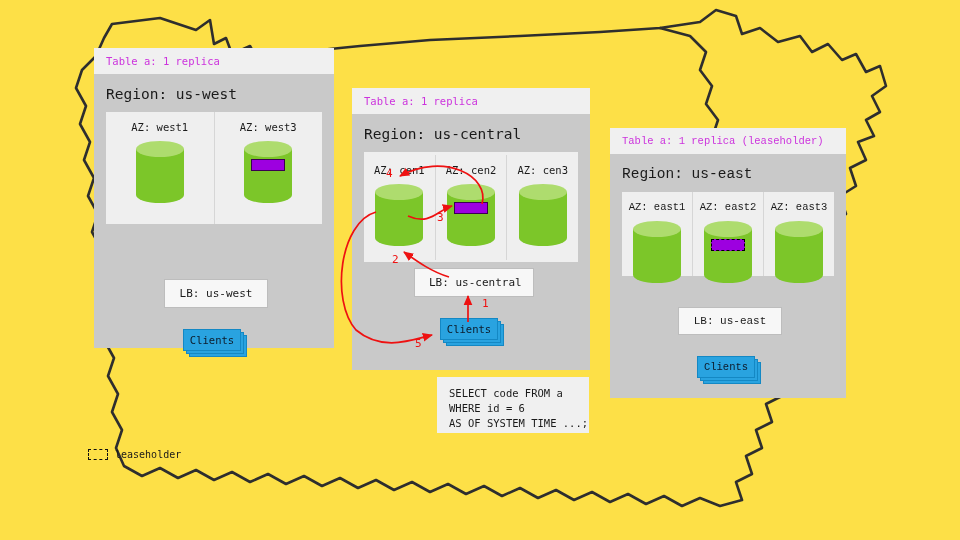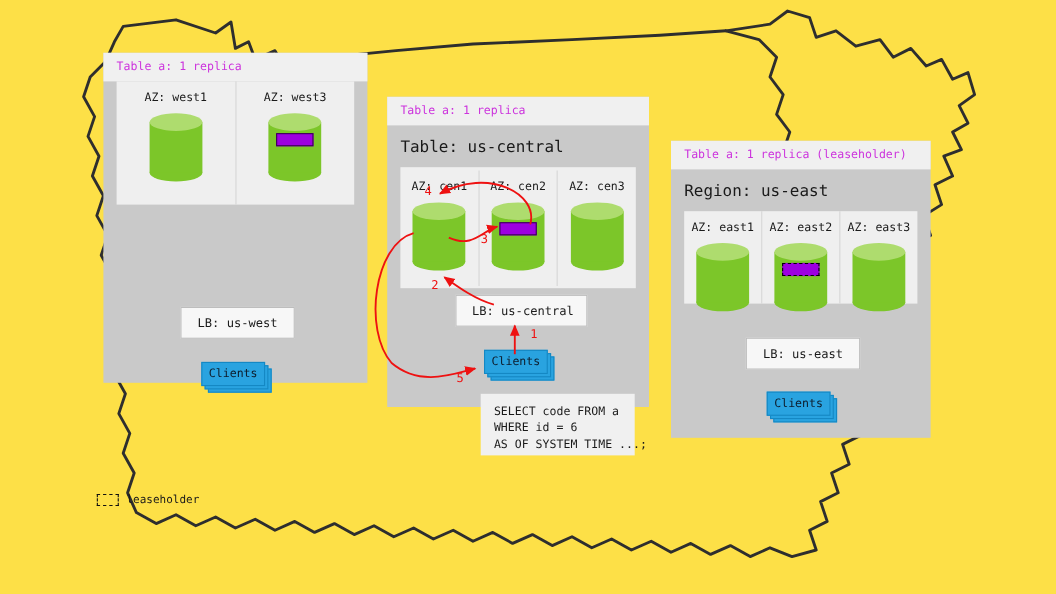--- a/index.html
+++ b/index.html
@@ -202,20 +202,21 @@
              L114,358 L104,340 L110,322 L100,304 L106,286 L96,268
              L102,250 L92,232 L98,214 L88,196 L94,178 L84,160
              L90,142 L80,124 L86,106 L76,88 L82,70 L96,56 L104,38 Z" fill="none" stroke="#2e2e2e" stroke-width="2.6" stroke-linejoin="round" stroke-linecap="round"></path>
     <path d="M660,28 L690,36 L706,52 L700,70 L712,86 L706,104
              L718,120 L712,138 L724,154 L718,172 L730,188 L724,206
              L736,222 L730,240 L742,256 L736,274 L748,290" fill="none" stroke="#2e2e2e" stroke-width="2.6" stroke-linejoin="round" stroke-linecap="round"></path>
   </svg>
 
   <div class="region" style="left:94px; top:48px; width:240px; height:300px;">
     <div class="region-header">Table a: 1 replica</div>
+    <div class="region-title">Region: us-west</div>
     <div class="az-strip" style="height:112px;">
       <div class="az">
         <div class="az-label">AZ: west1</div>
         <div class="cyl">
           <div class="cyl-bottom"></div>
           <div class="cyl-body"></div>
           <div class="cyl-top"></div>
         </div>
       </div>
       <div class="az">
@@ -231,21 +232,21 @@
     <div class="lb" style="left:70px; top:231px; width:104px;">LB: us-west</div>
     <div class="clients" style="left:89px; top:281px;">
       <div class="card c3"></div>
       <div class="card c2"></div>
       <div class="card c1">Clients</div>
     </div>
   </div>
 
   <div class="region" style="left:352px; top:88px; width:238px; height:282px;">
     <div class="region-header">Table a: 1 replica</div>
-    <div class="region-title">Table: us-central</div>
+    <div class="region-title">Region: us-central</div>
     <div class="az-strip" style="height:110px;align-items:center;">
       <div class="az">
         <div class="az-label">AZ: cen1</div>
         <div class="cyl">
           <div class="cyl-bottom"></div>
           <div class="cyl-body"></div>
           <div class="cyl-top"></div>
         </div>
       </div>
       <div class="az">
@@ -267,21 +268,21 @@
       </div>
     </div>
     <div class="lb" style="left:62px; top:180px; width:120px;">LB: us-central</div>
     <div class="clients" style="left:88px; top:230px;">
       <div class="card c3"></div>
       <div class="card c2"></div>
       <div class="card c1">Clients</div>
     </div>
   </div>
 
-  <div class="region" style="left:610px; top:128px; width:236px; height:270px;">
+  <div class="region" style="left:610px; top:128px; width:236px; height:270px;font-family:Liberation Mono, monospace;">
     <div class="region-header">Table a: 1 replica (leaseholder)</div>
     <div class="region-title">Region: us-east</div>
     <div class="az-strip" style="height:84px;">
       <div class="az">
         <div class="az-label">AZ: east1</div>
         <div class="cyl">
           <div class="cyl-bottom"></div>
           <div class="cyl-body"></div>
           <div class="cyl-top"></div>
         </div>
@@ -305,21 +306,21 @@
       </div>
     </div>
     <div class="lb" style="left:68px; top:179px; width:104px;">LB: us-east</div>
     <div class="clients" style="left:87px; top:228px;">
       <div class="card c3"></div>
       <div class="card c2"></div>
       <div class="card c1">Clients</div>
     </div>
   </div>
 
-  <div class="sql" style="left:437px; top:358px; width:140px; height:56px;">SELECT code FROM a
+  <div class="sql" style="left:437px; top:377px; width:152px; height:56px;">SELECT code FROM a
 WHERE id = 6
 AS OF SYSTEM TIME ...;</div>
 
   <div class="legend" style="left:88px; top:449px;">
     <div class="legend-swatch"></div>
     <span>leaseholder</span>
   </div>
 
   <svg id="arrows" viewBox="0 0 960 540">
     <defs>

